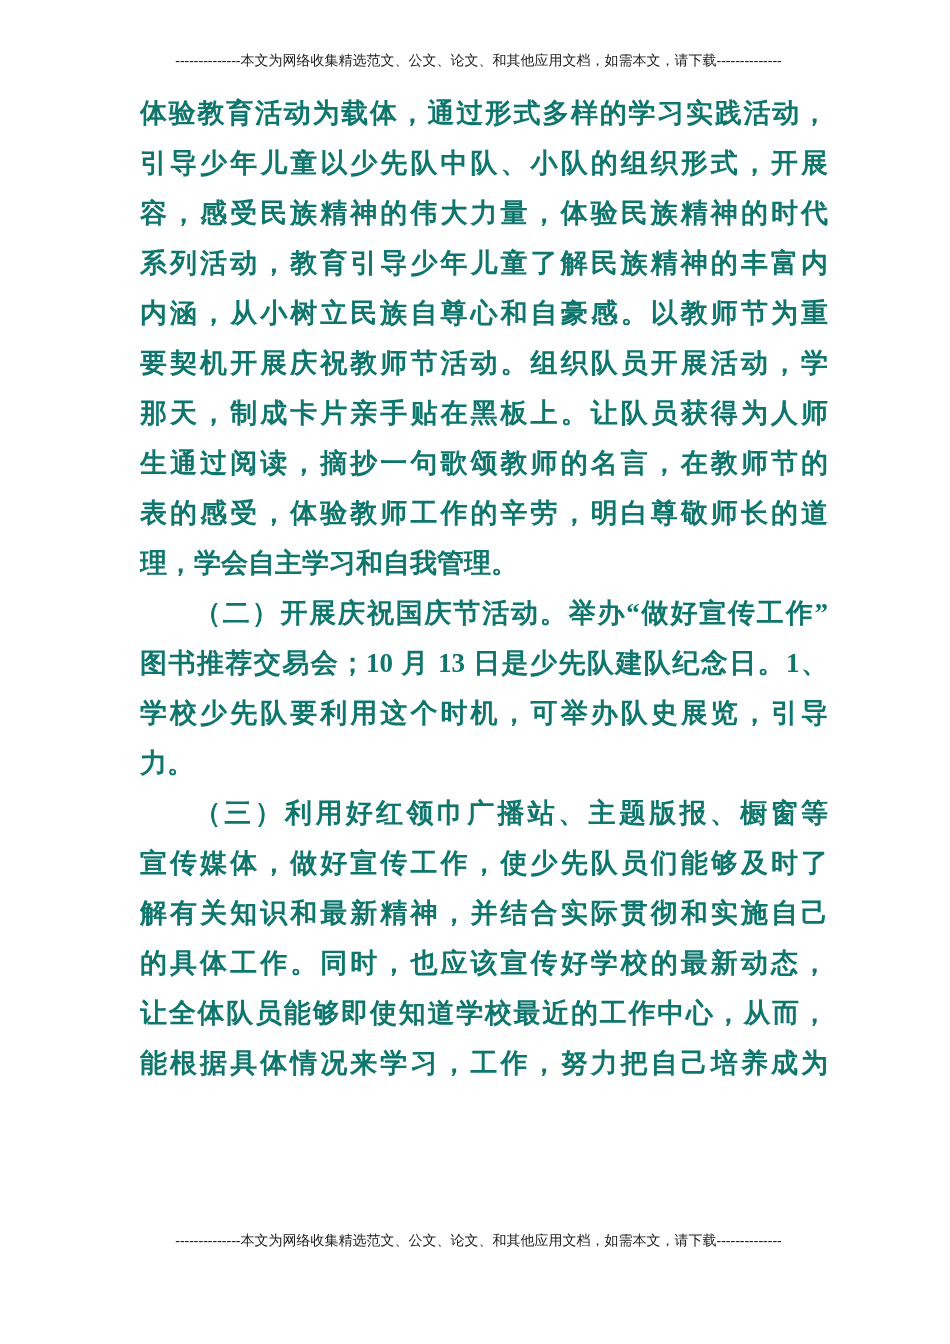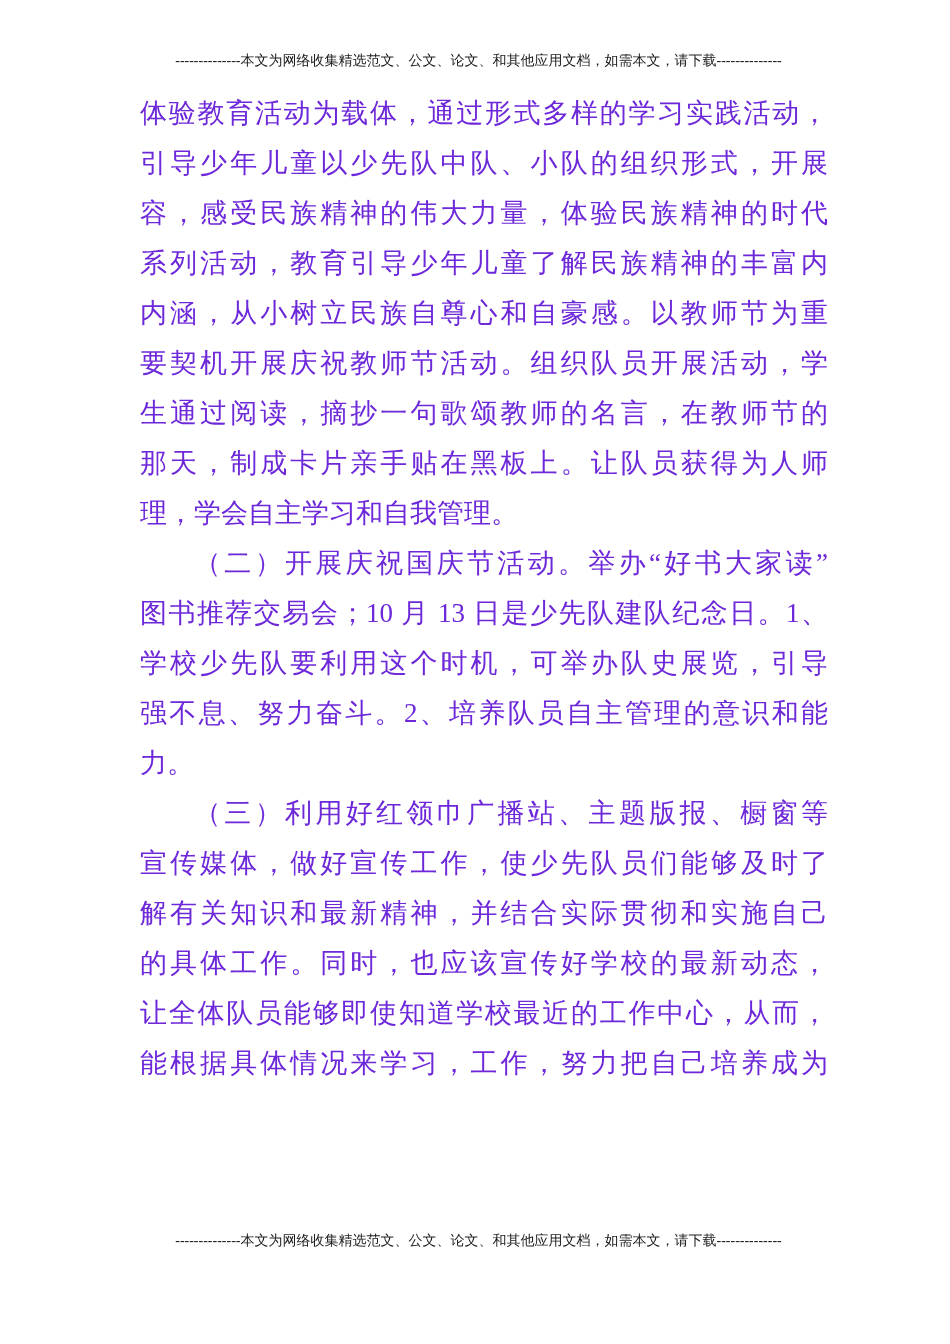--- a/index.html
+++ b/index.html
@@ -30,21 +30,22 @@
   .page-header { top: 52px; }
   .page-footer { top: 1232px; }
 
   .doc-body {
     position: absolute;
     left: 140px;
     top: 88px;
     width: 688px;
     font-size: 27px;
     line-height: 50px;
-    color: #6d28d9;
+    color: #0f766e;
+    font-weight: bold;
   }
   .para { margin: 0; padding: 0; }
   .line {
     height: 50px;
     overflow: hidden;
     text-align: justify;
     text-align-last: justify;
   }
   .line.end { text-align-last: left; }
   .line.indent { text-indent: 2em; }
@@ -58,30 +59,30 @@
 
   <div class="doc-body">
 
     <div class="para">
       <div class="line">体验教育活动为载体，通过形式多样的学习实践活动，</div>
       <div class="line">引导少年儿童以少先队中队、小队的组织形式，开展</div>
       <div class="line">容，感受民族精神的伟大力量，体验民族精神的时代</div>
       <div class="line">系列活动，教育引导少年儿童了解民族精神的丰富内</div>
       <div class="line">内涵，从小树立民族自尊心和自豪感。以教师节为重</div>
       <div class="line">要契机开展庆祝教师节活动。组织队员开展活动，学</div>
+      <div class="line">那天，制成卡片亲手贴在黑板上。让队员获得为人师</div>
       <div class="line">生通过阅读，摘抄一句歌颂教师的名言，在教师节的</div>
-      <div class="line">那天，制成卡片亲手贴在黑板上。让队员获得为人师</div>
+      <div class="line">表的感受，体验教师工作的辛劳，明白尊敬师长的道</div>
       <div class="line end">理，学会自主学习和自我管理。</div>
     </div>
 
     <div class="para">
-      <div class="line indent">（二）开展庆祝国庆节活动。举办“好书大家读”</div>
+      <div class="line indent">（二）开展庆祝国庆节活动。举办“做好宣传工作”</div>
       <div class="line">图书推荐交易会；10 月 13 日是少先队建队纪念日。1、</div>
       <div class="line">学校少先队要利用这个时机，可举办队史展览，引导</div>
-      <div class="line">强不息、努力奋斗。2、培养队员自主管理的意识和能</div>
       <div class="line end">力。</div>
     </div>
 
     <div class="para">
       <div class="line indent">（三）利用好红领巾广播站、主题版报、橱窗等</div>
       <div class="line">宣传媒体，做好宣传工作，使少先队员们能够及时了</div>
       <div class="line">解有关知识和最新精神，并结合实际贯彻和实施自己</div>
       <div class="line">的具体工作。同时，也应该宣传好学校的最新动态，</div>
       <div class="line">让全体队员能够即使知道学校最近的工作中心，从而，</div>
       <div class="line">能根据具体情况来学习，工作，努力把自己培养成为</div>

